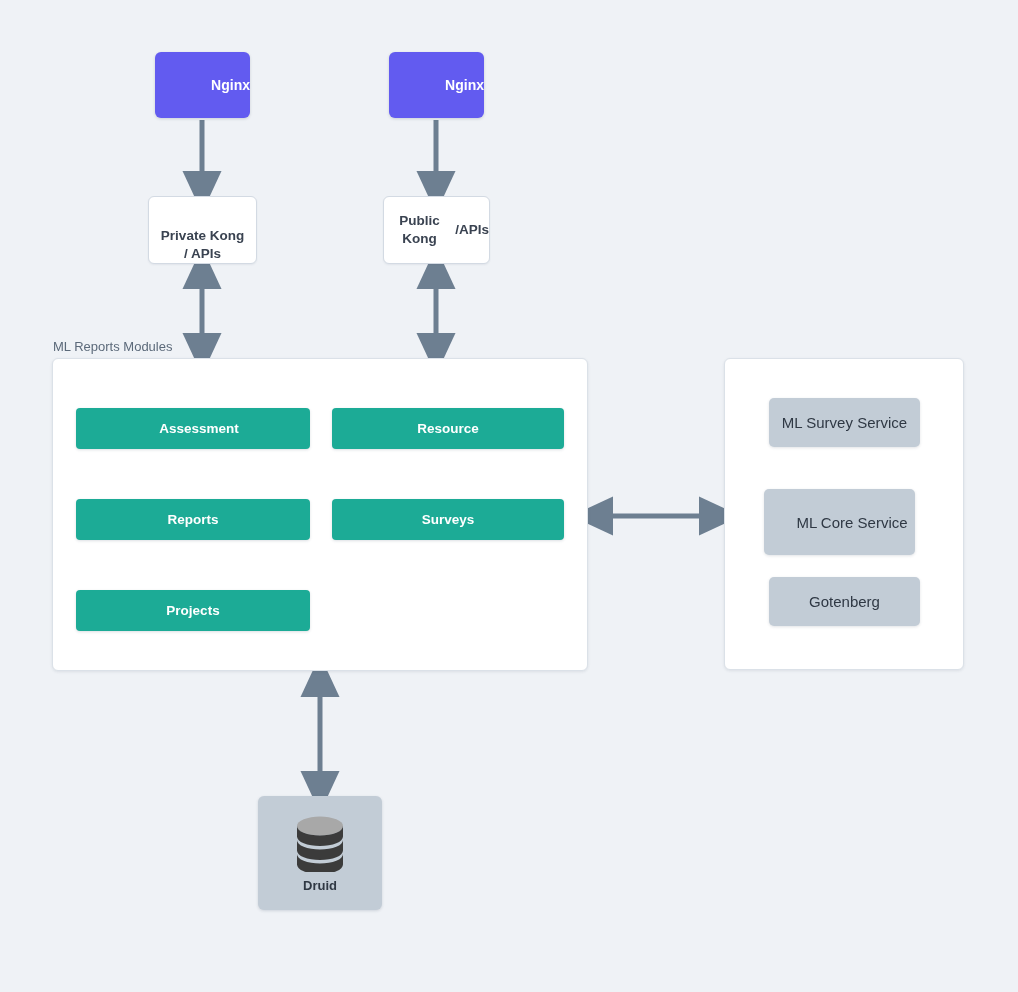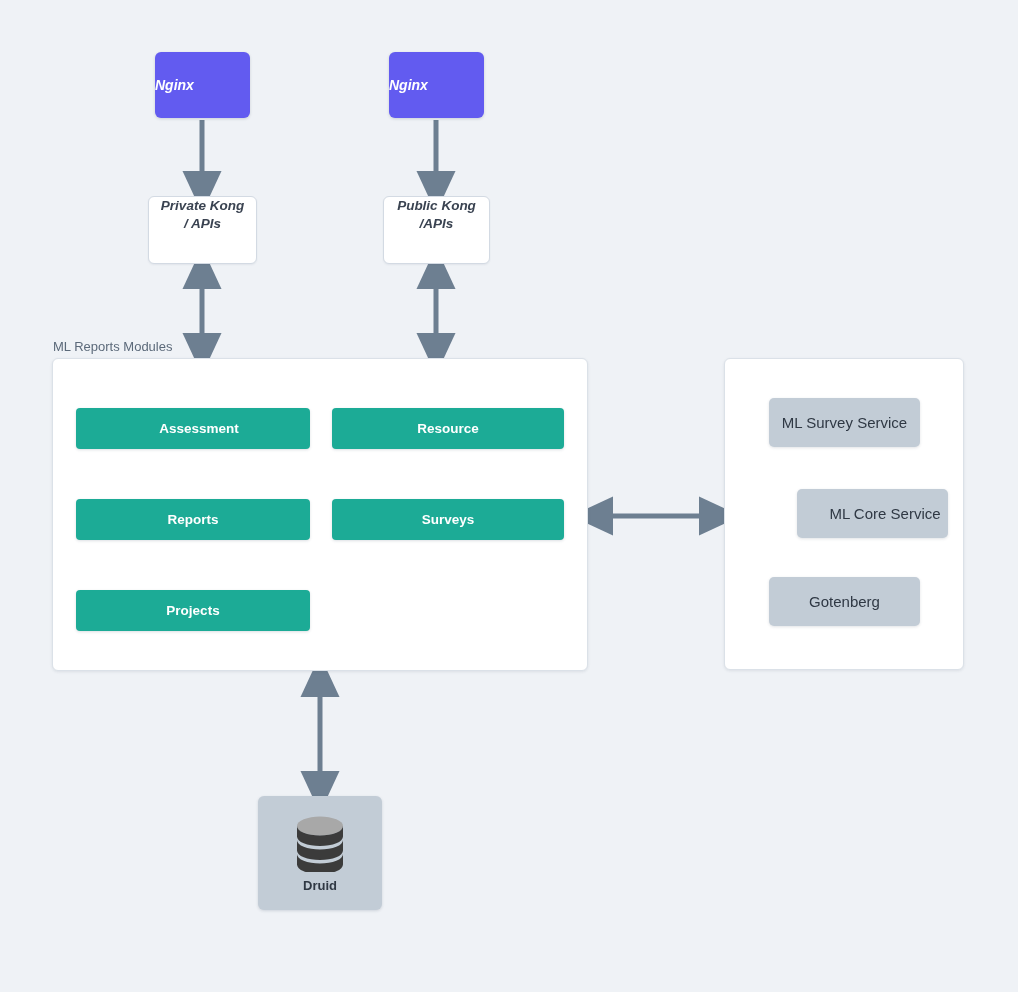--- a/index.html
+++ b/index.html
@@ -7,24 +7,23 @@
     width: 1018px; height: 992px;
     background: #eff2f6;
     font-family: "Liberation Sans", sans-serif;
     overflow: hidden;
   }
   #stage { position: relative; width: 1018px; height: 992px; }
 
   
   .node {
     position: absolute;
-    display: flex; align-items: center; justify-content: flex-start;
+    display: flex; align-items: center; justify-content: flex-end;
     text-align: center;
     line-height: 1.35;
-    font-style: italic;
   }
 
   .nginx-box {
     background: #625bf0;
     color: #ffffff;
     border-radius: 6px;
     font-size: 14px;
     font-weight: bold;
     box-shadow: 0 1px 3px rgba(40,55,80,0.18);
   }
@@ -143,21 +142,21 @@
 
   <div class="node nginx-box" style="left:389px; top:52px; width:95px; height:66px;">
     <span>Nginx</span>
   </div>
 
   <div class="node kong-box" style="left:148px; top:196px; width:109px; height:68px; flex-direction:column;">
     <span>Private Kong</span>
     <span>/ APIs</span>
   </div>
 
-  <div class="node kong-box" style="left:383px; top:196px; width:107px; height:68px; flex-direction:column;">
+  <div class="node kong-box" style="left:383px; top:196px; width:107px; height:68px; flex-direction:row;">
     <span>Public Kong</span>
     <span>/APIs</span>
   </div>
 
   <div class="panel-label" style="left:53px; top:339px;">ML Reports Modules</div>
 
   <div class="panel" style="left:52px; top:358px; width:536px; height:313px;"></div>
 
   <div class="module-box" style="left:76px; top:408px; width:234px; height:41px;padding-left:12px;">
     <span>Assessment</span>
@@ -175,21 +174,21 @@
 
   <div class="module-box" style="left:76px; top:590px; width:234px; height:41px;">
     <span>Projects</span>
   </div>
 
   <div class="panel" style="left:724px; top:358px; width:240px; height:312px;"></div>
 
   <div class="service-box" style="left:769px; top:398px; width:151px; height:49px;">
     <span>ML Survey Service</span>
   </div>
-  <div class="service-box" style="left:797px; top:489px; width:151px; height:49px;padding-left:25px;">
+  <div class="service-box" style="left:764px; top:489px; width:151px; height:66px;padding-left:25px;">
     <span>ML Core Service</span>
   </div>
   <div class="service-box" style="left:769px; top:577px; width:151px; height:49px;">
     <span>Gotenberg</span>
   </div>
 
   <div class="db-box" style="left:258px; top:796px; width:124px; height:114px;">
     <span style="display:block; line-height:0;">
       <svg width="54" height="58" viewBox="0 0 54 58" aria-hidden="true">
         <ellipse cx="27" cy="12" rx="23" ry="9.5" fill="#a8a8a8"></ellipse>

